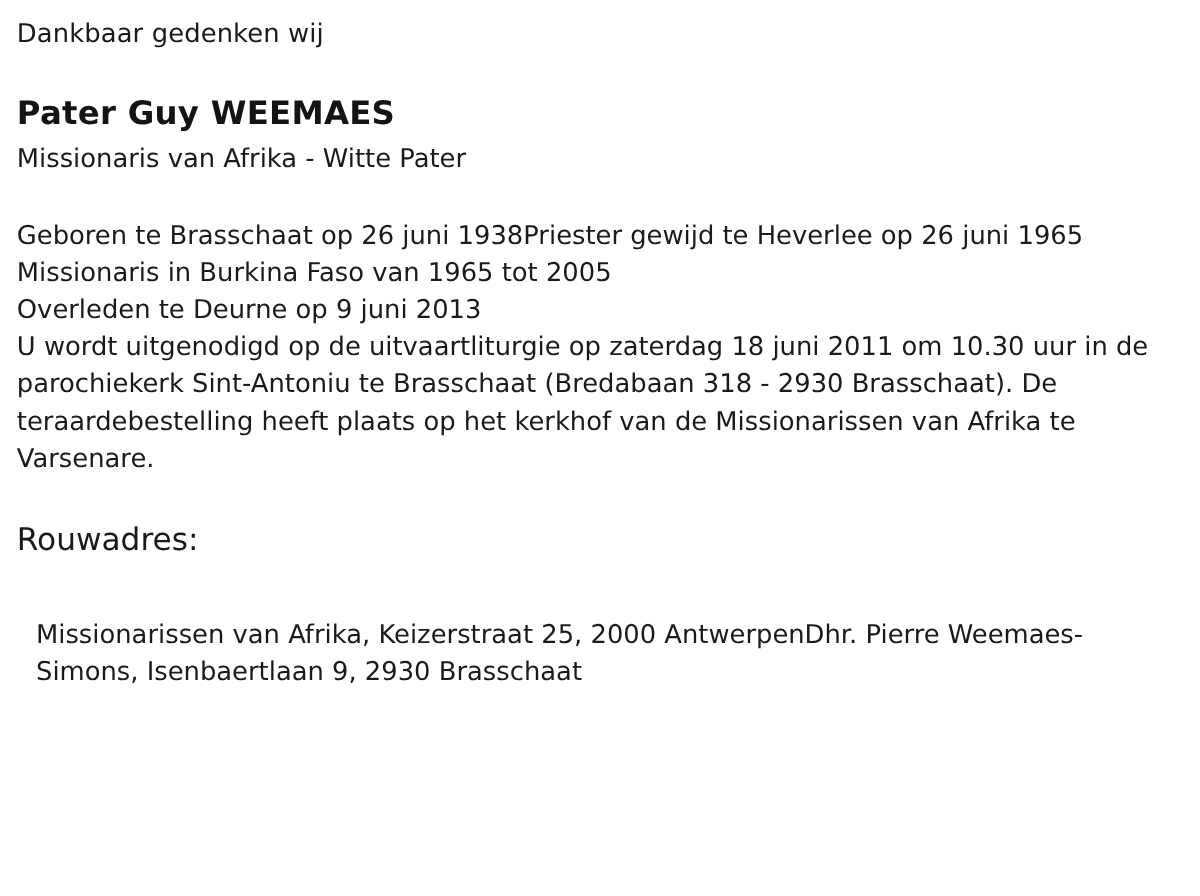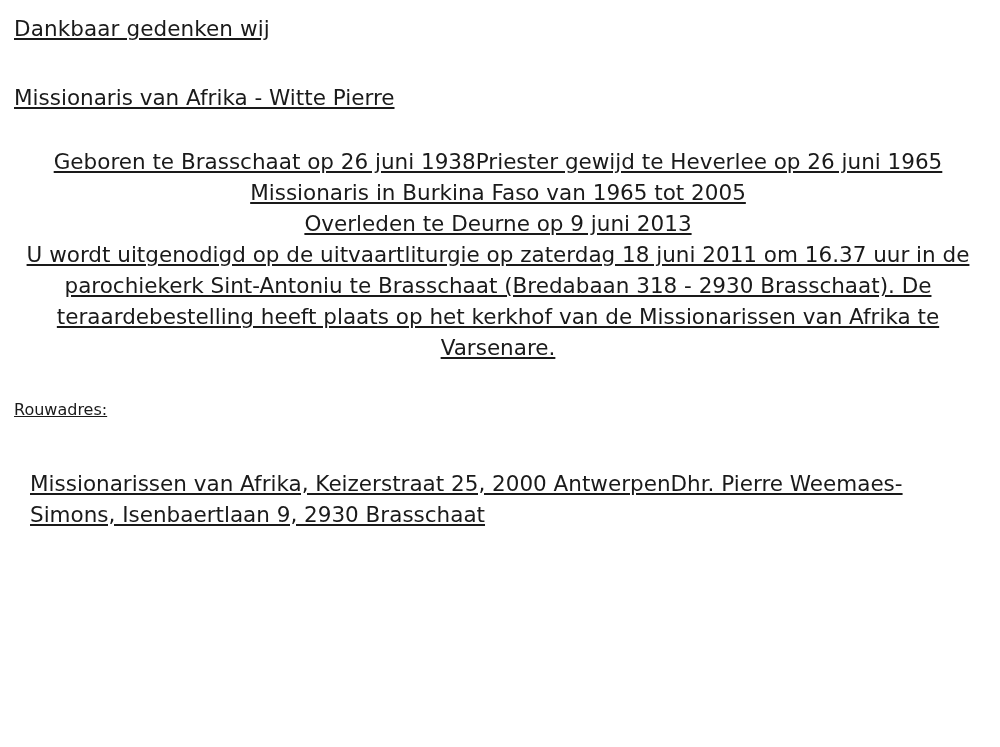--- a/index.html
+++ b/index.html
@@ -12,21 +12,20 @@
     height: 747px;
     font-family: "DejaVu Sans", sans-serif;
     color: #1a1a1a;
     overflow: hidden;
   }
   .page {
     box-sizing: border-box;
     width: 1000px;
     height: 747px;
     padding: 14px 18px 0 14px;
-    text-decoration: underline;
   }
   .line {
     font-size: 21.5px;
     line-height: 1.42;
     letter-spacing: 0.1px;
     color: #1a1a1a;
   }
   .intro {
     margin: 0 0 6px 0;
   }
@@ -47,46 +46,46 @@
     margin: 6px 0 0 0;
   }
   .para {
     font-size: 21.5px;
     line-height: 1.44;
     margin: 16px;
     max-width: 985px;
   }
   .block p {
     margin: 0;
-    text-align: center;
   }
   .rouw-label {
-    font-size: 16px;
+    font-size: 26px;
     margin: 0;
   }
 </style>
 </head>
 <body>
 
 <div class="page">
 
   <p class="line intro">Dankbaar gedenken wij</p>
 
   <div class="spacer-sm"></div>
 
+  <h1 class="name">Pater Guy WEEMAES</h1>
 
-  <p class="subtitle">Missionaris van Afrika - Witte Pierre</p>
+  <p class="subtitle">Missionaris van Afrika - Witte Pater</p>
 
   <div class="spacer-md"></div>
 
   <div class="block">
     <p class="para">Geboren te Brasschaat op 26 juni 1938Priester gewijd te Heverlee op 26 juni 1965</p>
     <p class="para">Missionaris in Burkina Faso van 1965 tot 2005</p>
     <p class="para">Overleden te Deurne op 9 juni 2013</p>
-    <p class="para">U wordt uitgenodigd op de uitvaartliturgie op zaterdag 18 juni 2011 om 16.37 uur in de parochiekerk Sint-Antoniu te Brasschaat (Bredabaan 318 - 2930 Brasschaat). De teraardebestelling heeft plaats op het kerkhof van de Missionarissen van Afrika te Varsenare.</p>
+    <p class="para">U wordt uitgenodigd op de uitvaartliturgie op zaterdag 18 juni 2011 om 10.30 uur in de parochiekerk Sint-Antoniu te Brasschaat (Bredabaan 318 - 2930 Brasschaat). De teraardebestelling heeft plaats op het kerkhof van de Missionarissen van Afrika te Varsenare.</p>
   </div>
 
   <div class="spacer-lg"></div>
 
   <p class="rouw-label">Rouwadres:</p>
 
   <div class="spacer-md"></div>
 
   <p class="para">Missionarissen van Afrika, Keizerstraat 25, 2000 AntwerpenDhr. Pierre Weemaes-Simons, Isenbaertlaan 9, 2930 Brasschaat</p>
 

